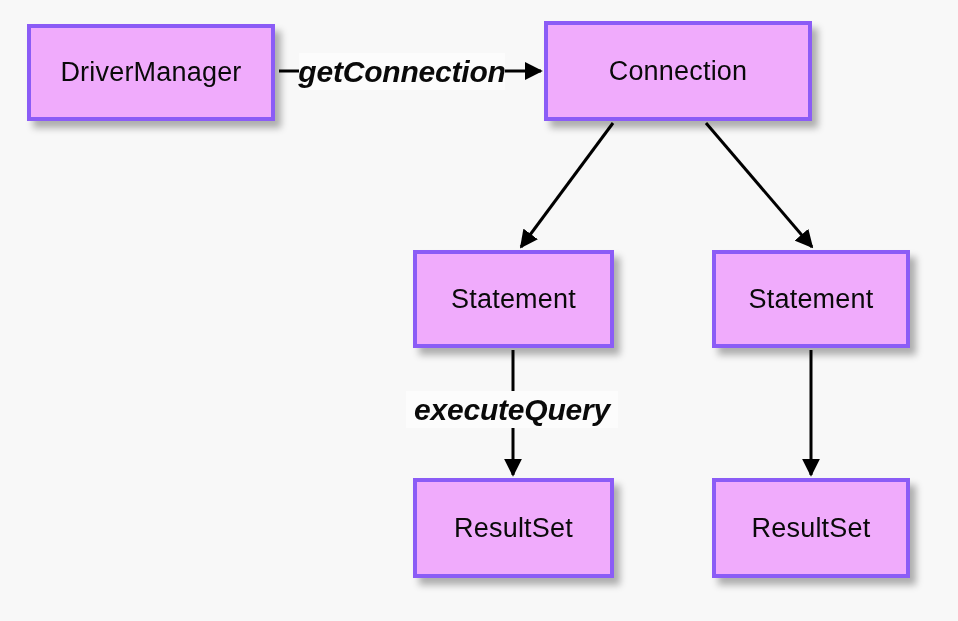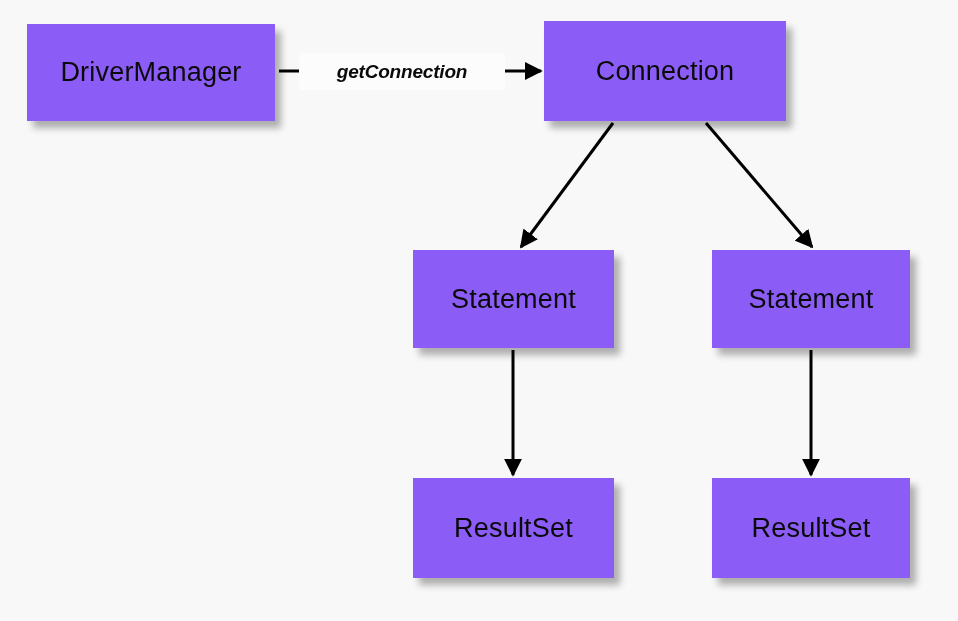--- a/index.html
+++ b/index.html
@@ -22,21 +22,21 @@
   #edge-layer {
     position: absolute;
     left: 0;
     top: 0;
     width: 958px;
     height: 621px;
   }
   .node-box {
     position: absolute;
     box-sizing: border-box;
-    background: #8b5cf6;
+    background: #f0abfc;
     border: 4px solid #8b5cf6;
     display: flex;
     align-items: center;
     justify-content: center;
     box-shadow: 6px 7px 7px rgba(0,0,0,0.30);
     z-index: 5;
   }
   .node-label {
     font-family: "Liberation Sans", sans-serif;
     font-size: 27px;
@@ -45,21 +45,21 @@
     letter-spacing: 0.2px;
     white-space: nowrap;
   }
   .edge-label {
     position: absolute;
     background: #fcfcfc;
     color: #0a0a0a;
     font-family: "Liberation Sans", sans-serif;
     font-style: italic;
     font-weight: 700;
-    font-size: 19px;
+    font-size: 30px;
     letter-spacing: -0.2px;
     white-space: nowrap;
     display: flex;
     align-items: center;
     justify-content: center;
     z-index: 8;
   }
 </style>
 </head>
 <body>
@@ -80,26 +80,27 @@
     <line x1="706" y1="123" x2="812" y2="247" stroke="#000000" stroke-width="3" marker-end="url(#arrow-head)"></line>
 
     <line x1="513" y1="350" x2="513" y2="475" stroke="#000000" stroke-width="3" marker-end="url(#arrow-head)"></line>
 
     <line x1="811" y1="350" x2="811" y2="475" stroke="#000000" stroke-width="3" marker-end="url(#arrow-head)"></line>
   </svg>
 
   <div class="edge-label" style="left:299px; top:53px; width:206px; height:37px;">getConnection</div>
 
 
+  <div class="edge-label" style="left:406px; top:391px; width:212px; height:37px;">executeQuery</div>
 
   <div class="node-box" style="left:27px; top:24px; width:248px; height:97px;">
     <span class="node-label">DriverManager</span>
   </div>
 
-  <div class="node-box" style="left:544px; top:21px; width:242px; height:100px;">
+  <div class="node-box" style="left:544px; top:21px; width:268px; height:100px;">
     <span class="node-label">Connection</span>
   </div>
 
   <div class="node-box" style="left:413px; top:250px; width:201px; height:98px;">
     <span class="node-label">Statement</span>
   </div>
 
   <div class="node-box" style="left:712px; top:250px; width:198px; height:98px;">
     <span class="node-label">Statement</span>
   </div>

